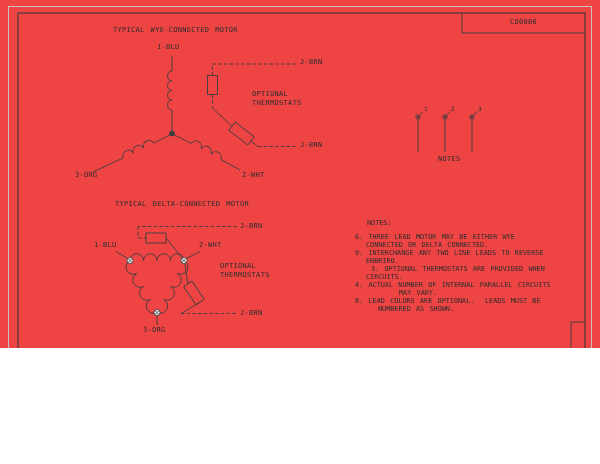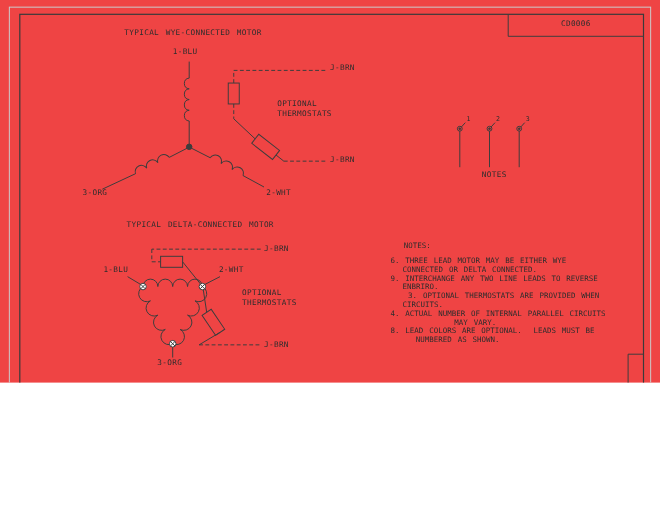--- a/index.html
+++ b/index.html
@@ -153,21 +153,21 @@
   <div class="t" style="left:438px;top:156px;">NOTES</div>
 
   <div class="t note" style="left:355px;top:220px;margin-left:12px;">NOTES:</div>
   <div class="t note" style="left:355px;top:234px;">6. THREE LEAD MOTOR MAY BE EITHER WYE</div>
   <div class="t note" style="left:366px;top:242px;">CONNECTED OR DELTA CONNECTED.</div>
   <div class="t note" style="left:355px;top:250px;">9. INTERCHANGE ANY TWO LINE LEADS TO REVERSE</div>
   <div class="t note" style="left:366px;top:258px;">ENBRIRO.</div>
   <div class="t note" style="left:355px;top:266px;margin-left:16px;">3. OPTIONAL THERMOSTATS ARE PROVIDED WHEN</div>
   <div class="t note" style="left:366px;top:274px;">CIRCUITS.</div>
   <div class="t note" style="left:355px;top:282px;">4. ACTUAL NUMBER OF INTERNAL PARALLEL CIRCUITS</div>
-  <div class="t note" style="left:380px;top:290px;padding-left:33px;">MAY VARY.</div>
+  <div class="t note" style="left:366px;top:290px;padding-left:33px;">MAY VARY.</div>
   <div class="t note" style="left:355px;top:298px;">8. LEAD COLORS ARE OPTIONAL.  LEADS MUST BE</div>
   <div class="t note" style="left:366px;top:306px;padding-left:12px;">NUMBERED AS SHOWN.</div>
 
   <div class="t tb" style="left:22px;top:411px;">REV. DESC:  ADD CLASS CONN00000007</div>
   <div class="t tb" style="left:22px;top:423px;">REV. LTR:  E</div>
   <div class="t tb" style="left:113px;top:423px;">VERSION: 01</div>
   <div class="t tb" style="left:213px;top:423px;">TDR: 000001099922</div>
   <div class="t tb" style="left:22px;top:434.5px;">FILE: \AAA\00005\141</div>
   <div class="t tb" style="left:113px;top:434.5px;">REVISED: 10:24:49 02/19/2019</div>
   <div class="t tb" style="left:213px;top:434.5px;">BY: ENBRIRO</div>

